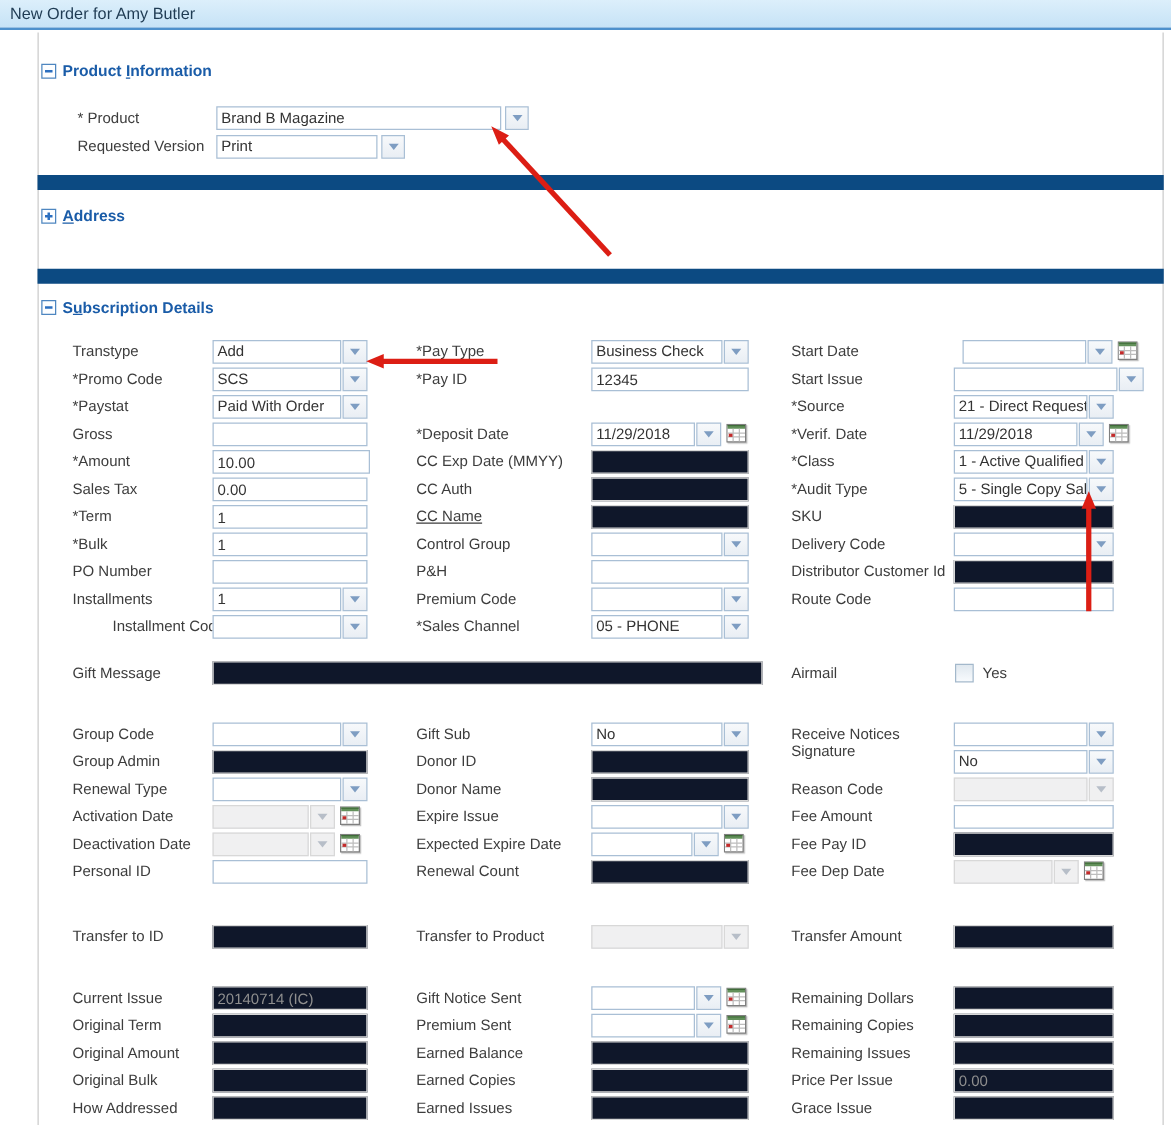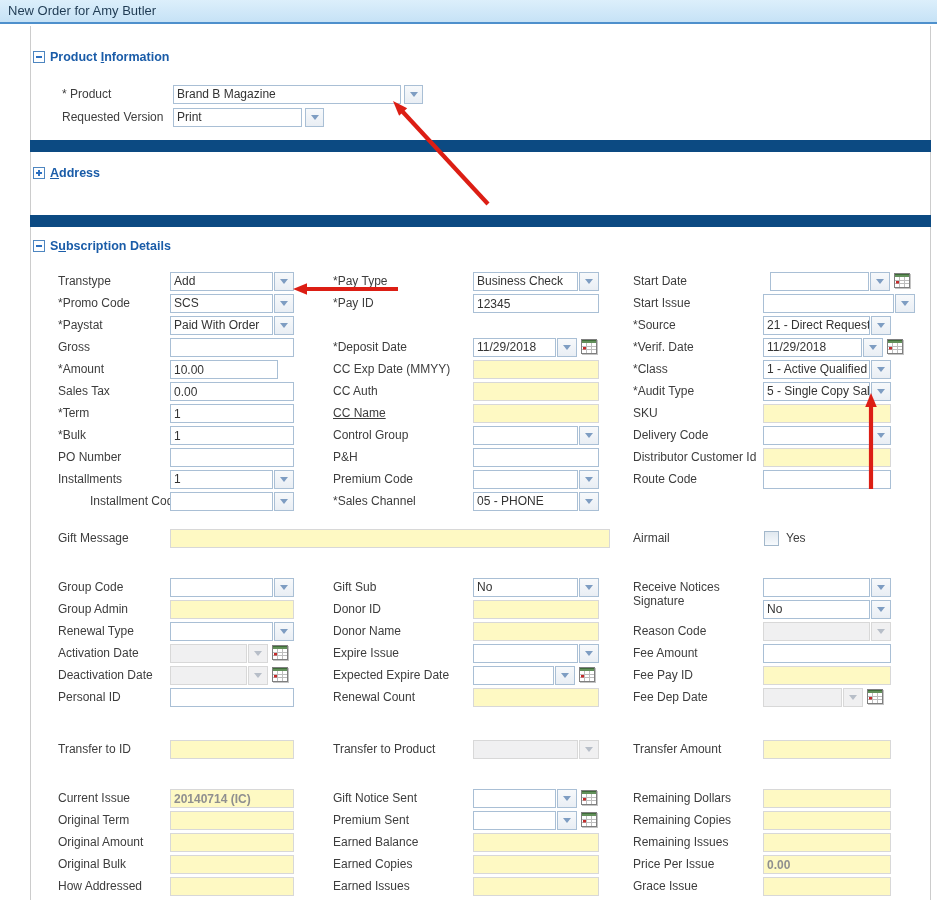--- a/index.html
+++ b/index.html
@@ -20,21 +20,21 @@
           box-sizing:border-box;margin-right:5px;flex:0 0 auto;cursor:pointer;}
   .toggle .bar-h{position:absolute;left:2px;top:4px;width:6px;height:2px;background:#2B6FC0;}
   .toggle.plus .bar-v{position:absolute;left:4px;top:2px;width:2px;height:6px;background:#2B6FC0;}
   .sec-title{color:#1A5CA8;font-weight:bold;font-size:12.5px;white-space:nowrap;cursor:pointer;}
   .sec-title .key{text-decoration:underline;}
   
   .flabel{position:absolute;font-size:12px;color:#3D3D3D;line-height:19px;white-space:nowrap;}
   
   .tinput{position:absolute;height:19px;box-sizing:border-box;border:1px solid #A9BFD5;background:#FFFFFF;
           font-family:inherit;font-size:12px;color:#333;padding:0 3px;margin:0;}
-  .tinput:disabled,.tinput.disabled{background:#fef9c3;border-color:#D8D8D8;color:#8F8F8F;font-weight:bold;}
+  .tinput:disabled,.tinput.disabled{background:#0f172a;border-color:#D8D8D8;color:#8F8F8F;}
   
   .combo{position:absolute;display:flex;height:19px;box-sizing:border-box;}
   .cval{flex:1;min-width:0;border:1px solid #A9BFD5;background:#FFFFFF;font-size:12px;line-height:17px;
         padding:0 3px;overflow:hidden;white-space:nowrap;color:#333;box-sizing:border-box;}
   .cbtn{width:20px;margin-left:1px;border:1px solid #A9BFD5;background:linear-gradient(180deg,#F7F9FB,#E9EEF4);
         display:flex;align-items:center;justify-content:center;box-sizing:border-box;cursor:pointer;}
   .carrow{width:0;height:0;border-left:4px solid transparent;border-right:4px solid transparent;
           border-top:5px solid #7E9DC2;}
   .combo.disabled .cval{background:#F0F0F1;border-color:#D8D8D8;color:#8F8F8F;}
   .combo.disabled .cbtn{background:#F0F0F1;border-color:#D8D8D8;cursor:default;}
@@ -114,21 +114,21 @@
       <div class="flabel" style="left: 58px; top: 316px;">*Paystat</div>
       <div class="combo" style="left: 170px; top: 316px; width: 124px;">
         <div class="cval">Paid With Order</div>
         <div class="cbtn">
           <span class="carrow"></span>
         </div>
       </div>
       <div class="flabel" style="left: 58px; top: 338px;">Gross</div>
       <input type="text" class="tinput" style="left: 170px; top: 338px; width: 124px;">
       <div class="flabel" style="left: 58px; top: 360px;">*Amount</div>
-      <input type="text" class="tinput" value="10.00" style="left: 170px; top: 360px; width: 108px;">
+      <input type="text" class="tinput" value="10.00" style="left: 170px; top: 360px; width: 126px;">
       <div class="flabel" style="left: 58px; top: 382px;">Sales Tax</div>
       <input type="text" class="tinput" value="0.00" style="left: 170px; top: 382px; width: 124px;">
       <div class="flabel" style="left: 58px; top: 404px;">*Term</div>
       <input type="text" class="tinput" value="1" style="left: 170px; top: 404px; width: 124px;">
       <div class="flabel" style="left: 58px; top: 426px;">*Bulk</div>
       <input type="text" class="tinput" value="1" style="left: 170px; top: 426px; width: 124px;">
       <div class="flabel" style="left: 58px; top: 448px;">PO Number</div>
       <input type="text" class="tinput" style="left: 170px; top: 448px; width: 124px;">
       <div class="flabel" style="left: 58px; top: 470px;">Installments</div>
       <div class="combo" style="left: 170px; top: 470px; width: 124px;">

